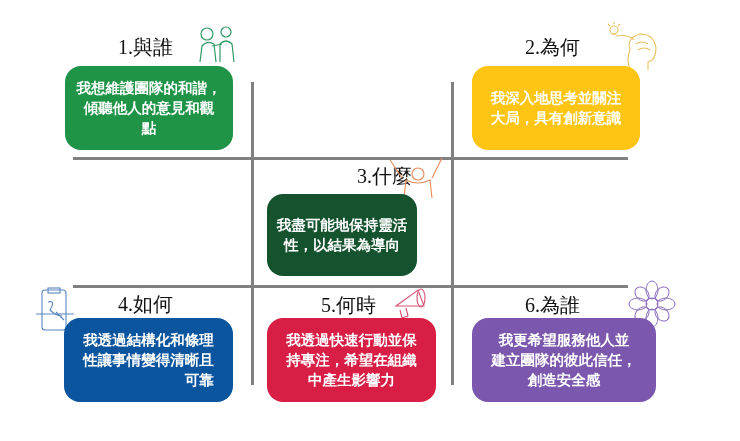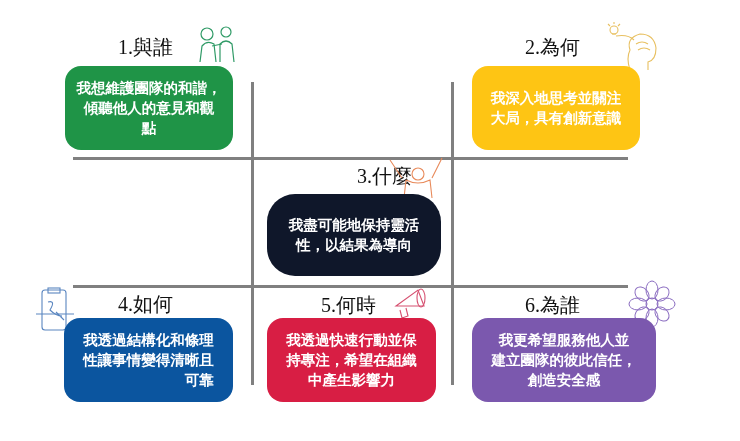--- a/index.html
+++ b/index.html
@@ -51,21 +51,21 @@
     <span>大局，具有創新意識</span>
   </div>
 </div>
 
 <div class="title" style="left:321px; top:163px;margin-left:36px;">3.什麼</div>
 <svg class="icon" style="left:388px; top:156px;" width="60" height="44" viewBox="0 0 60 44" fill="none" stroke="#e88a5a" stroke-width="1.1">
   <path d="M2 4 L14 22 M54 2 L44 22"></path>
     <circle cx="30" cy="18" r="6"></circle>
     <path d="M18 24 Q30 30 42 24 L44 42 M16 42 L18 24"></path>
 </svg>
-<div class="box" style="left:267px; top:194px; width:174px; height:82px; background:#0f172a;border-radius:28px;">
+<div class="box" style="left:267px; top:194px; width:150px; height:82px; background:#14532d;">
   <div>
     <span>我盡可能地保持靈活</span>
     <span>性，以結果為導向</span>
   </div>
 </div>
 
 <div class="title" style="left:118px; top:291px;">4.如何</div>
 <svg class="icon" style="left:36px; top:286px;" width="40" height="48" viewBox="0 0 40 48" fill="none" stroke="#5a86c0" stroke-width="1.1">
   <rect x="6" y="4" width="24" height="40" rx="3"></rect>
     <rect x="12" y="2" width="12" height="5"></rect>

